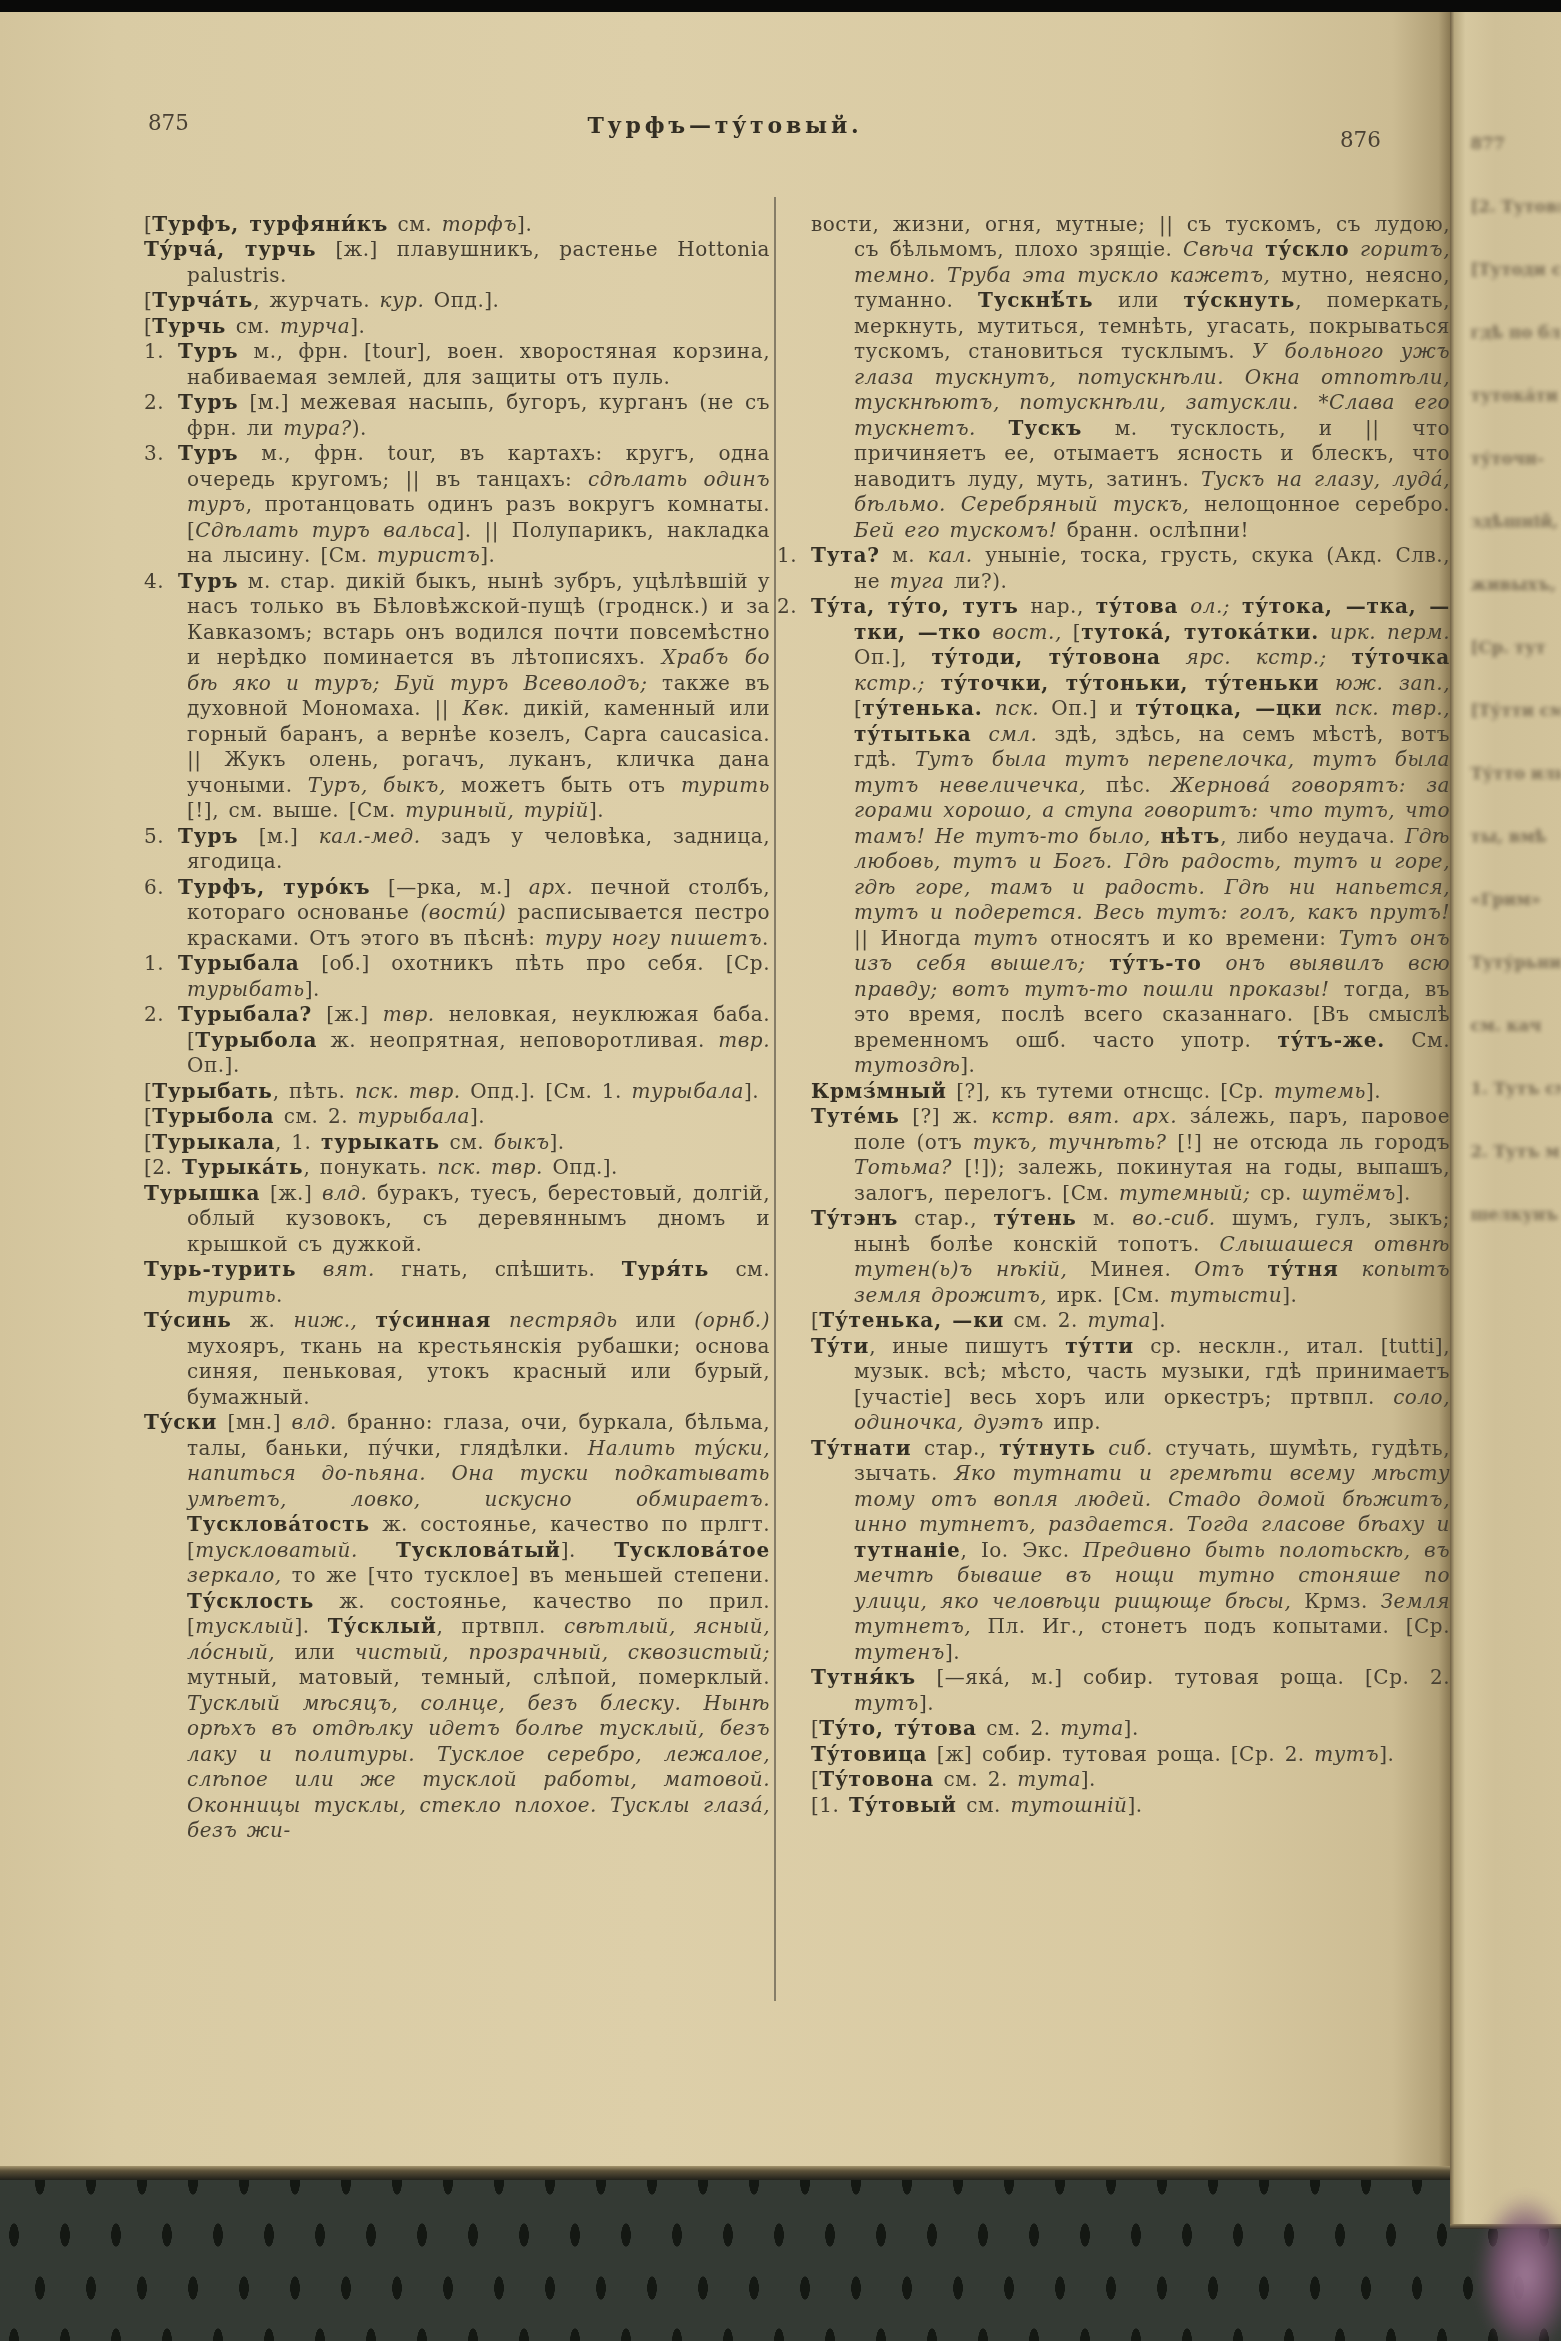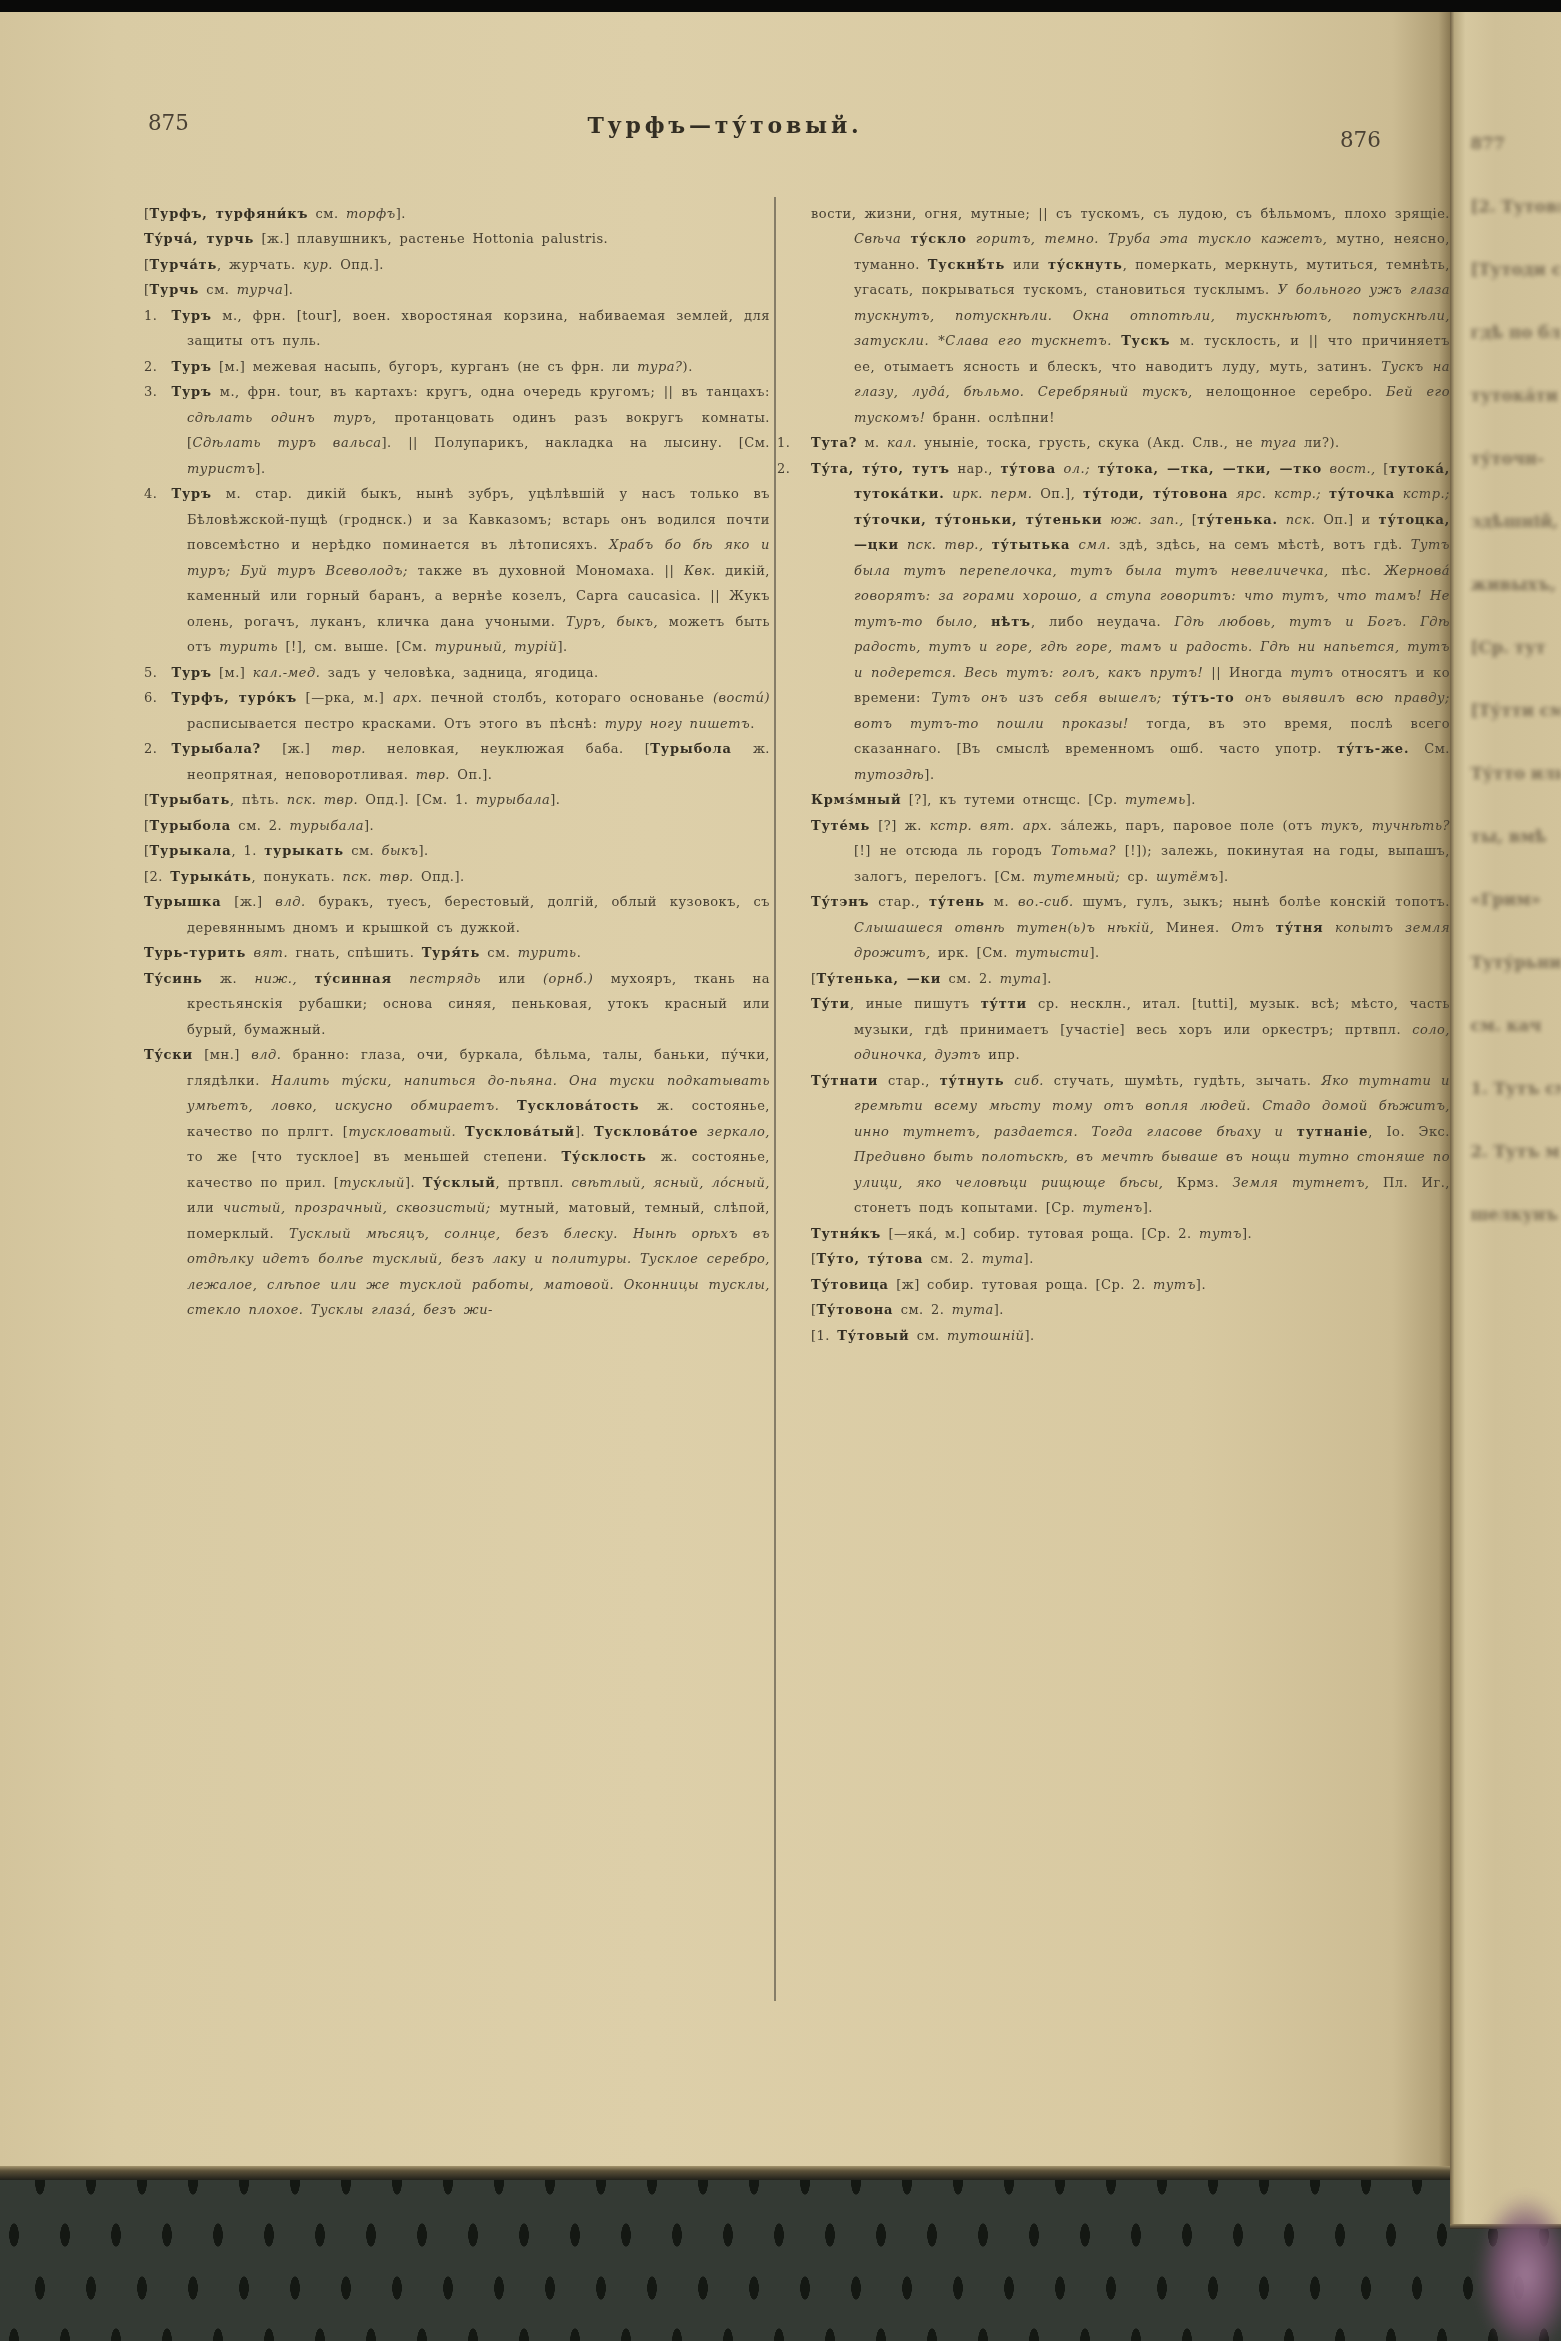--- a/index.html
+++ b/index.html
@@ -39,22 +39,22 @@
   
   .pageno{position:absolute;font-size:21.4px;color:#4a4134;z-index:3;}
   #pn-left{left:148px;top:98px;}
   #pn-right{left:1340px;top:115px;}
   #page-header{
     position:absolute;left:0;top:100px;width:1450px;text-align:center;z-index:3;
     font-size:22px;font-weight:bold;letter-spacing:3.8px;color:var(--c-ink-bold,#3a342a);
   }
   
   .col{
-    position:absolute;top:189px;z-index:3;
-    font-size:13px;line-height:25.5px;color:var(--c-ink,#463f32);
+    position:absolute;top:200px;z-index:3;
+    font-size:20px;line-height:25.5px;color:var(--c-ink,#463f32);
     text-align:justify;word-spacing:2.7px;letter-spacing:0.5px;
   }
   #col-left{left:144px;width:626px;}
   #col-right{left:811px;width:639px;}
   #divider{position:absolute;left:774px;top:185px;width:1.6px;height:1804px;z-index:3;background:#6a6152;opacity:.75;}
   .entry{padding-left:43px;text-indent:-43px;position:relative;}
   .entry .num{padding-right:14px;}
   .entry .num.out{position:absolute;left:-34px;top:0;padding:0;text-indent:0;}
   .s-b{font-weight:bold;color:var(--c-ink-bold,#332e23);letter-spacing:0.8px;}
   .s-i{font-style:italic;}
@@ -104,20 +104,21 @@
       <div class="entry"><span class="s-n">[</span><span class="s-b">Турфъ, турфяни́къ</span><span class="s-n"> см. </span><span class="s-i">торфъ</span><span class="s-n">].</span></div>
       <div class="entry"><span class="s-b">Ту́рча́, турчь</span><span class="s-n"> [ж.] плавушникъ, растенье Hottonia palustris.</span></div>
       <div class="entry"><span class="s-n">[</span><span class="s-b">Турча́ть</span><span class="s-n">, журчать. </span><span class="s-i">кур.</span><span class="s-n"> Опд.].</span></div>
       <div class="entry"><span class="s-n">[</span><span class="s-b">Турчь</span><span class="s-n"> см. </span><span class="s-i">турча</span><span class="s-n">].</span></div>
       <div class="entry"><span class="num">1.</span><span class="s-b">Туръ</span><span class="s-n"> м., фрн. [tour], воен. хворостяная корзина, набиваемая землей, для защиты отъ пуль.</span></div>
       <div class="entry"><span class="num">2.</span><span class="s-b">Туръ</span><span class="s-n"> [м.] межевая насыпь, бугоръ, курганъ (не съ фрн. ли </span><span class="s-i">тура?</span><span class="s-n">).</span></div>
       <div class="entry"><span class="num">3.</span><span class="s-b">Туръ</span><span class="s-n"> м., фрн. tour, въ картахъ: кругъ, одна очередь кругомъ; || въ танцахъ: </span><span class="s-i">сдѣлать одинъ туръ</span><span class="s-n">, протанцовать одинъ разъ вокругъ комнаты. [</span><span class="s-i">Сдѣлать туръ вальса</span><span class="s-n">]. || Полупарикъ, накладка на лысину. [См. </span><span class="s-i">туристъ</span><span class="s-n">].</span></div>
       <div class="entry"><span class="num">4.</span><span class="s-b">Туръ</span><span class="s-n"> м. стар. дикій быкъ, нынѣ зубръ, уцѣлѣвшій у насъ только въ Бѣловѣжской-пущѣ (гроднск.) и за Кавказомъ; встарь онъ водился почти повсемѣстно и нерѣдко поминается въ лѣтописяхъ. </span><span class="s-i">Храбъ бо бѣ яко и туръ; Буй туръ Всеволодъ;</span><span class="s-n"> также въ духовной Мономаха. || </span><span class="s-i">Квк.</span><span class="s-n"> дикій, каменный или горный баранъ, а вернѣе козелъ, Capra caucasica. || Жукъ олень, рогачъ, луканъ, кличка дана учоными. </span><span class="s-i">Туръ, быкъ,</span><span class="s-n"> можетъ быть отъ </span><span class="s-i">турить</span><span class="s-n"> [!], см. выше. [См. </span><span class="s-i">туриный, турій</span><span class="s-n">].</span></div>
       <div class="entry"><span class="num">5.</span><span class="s-b">Туръ</span><span class="s-n"> [м.] </span><span class="s-i">кал.-мед.</span><span class="s-n"> задъ у человѣка, задница, ягодица.</span></div>
       <div class="entry"><span class="num">6.</span><span class="s-b">Турфъ, туро́къ</span><span class="s-n"> [—рка, м.] </span><span class="s-i">арх.</span><span class="s-n"> печной столбъ, котораго основанье </span><span class="s-i">(вости́)</span><span class="s-n"> расписывается пестро красками. Отъ этого въ пѣснѣ: </span><span class="s-i">туру ногу пишетъ</span><span class="s-n">.</span></div>
+      <div class="entry"><span class="num">1.</span><span class="s-b">Турыбала</span><span class="s-n"> [об.] охотникъ пѣть про себя. [Ср. </span><span class="s-i">турыбать</span><span class="s-n">].</span></div>
       <div class="entry"><span class="num">2.</span><span class="s-b">Турыбала?</span><span class="s-n"> [ж.] </span><span class="s-i">твр.</span><span class="s-n"> неловкая, неуклюжая баба. [</span><span class="s-b">Турыбола</span><span class="s-n"> ж. неопрятная, неповоротливая. </span><span class="s-i">твр.</span><span class="s-n"> Оп.].</span></div>
       <div class="entry"><span class="s-n">[</span><span class="s-b">Турыбать</span><span class="s-n">, пѣть. </span><span class="s-i">пск. твр.</span><span class="s-n"> Опд.]. [См. 1. </span><span class="s-i">турыбала</span><span class="s-n">].</span></div>
       <div class="entry"><span class="s-n">[</span><span class="s-b">Турыбола</span><span class="s-n"> см. 2. </span><span class="s-i">турыбала</span><span class="s-n">].</span></div>
       <div class="entry"><span class="s-n">[</span><span class="s-b">Турыкала</span><span class="s-n">, 1. </span><span class="s-b">турыкать</span><span class="s-n"> см. </span><span class="s-i">быкъ</span><span class="s-n">].</span></div>
       <div class="entry"><span class="s-n">[2. </span><span class="s-b">Турыка́ть</span><span class="s-n">, понукать. </span><span class="s-i">пск. твр.</span><span class="s-n"> Опд.].</span></div>
       <div class="entry"><span class="s-b">Турышка</span><span class="s-n"> [ж.] </span><span class="s-i">влд.</span><span class="s-n"> буракъ, туесъ, берестовый, долгій, облый кузовокъ, съ деревяннымъ дномъ и крышкой съ дужкой.</span></div>
       <div class="entry"><span class="s-b">Турь-турить</span><span class="s-n"> </span><span class="s-i">вят.</span><span class="s-n"> гнать, спѣшить. </span><span class="s-b">Туря́ть</span><span class="s-n"> см. </span><span class="s-i">турить</span><span class="s-n">.</span></div>
       <div class="entry"><span class="s-b">Ту́синь</span><span class="s-n"> ж. </span><span class="s-i">ниж.,</span><span class="s-n"> </span><span class="s-b">ту́синная</span><span class="s-n"> </span><span class="s-i">пестрядь</span><span class="s-n"> или </span><span class="s-i">(орнб.)</span><span class="s-n"> мухояръ, ткань на крестьянскія рубашки; основа синяя, пеньковая, утокъ красный или бурый, бумажный.</span></div>
       <div class="entry"><span class="s-b">Ту́ски</span><span class="s-n"> [мн.] </span><span class="s-i">влд.</span><span class="s-n"> бранно: глаза, очи, буркала, бѣльма, талы, баньки, пу́чки, глядѣлки. </span><span class="s-i">Налить ту́ски, напиться до-пьяна. Она туски подкатывать умѣетъ, ловко, искусно обмираетъ.</span><span class="s-n"> </span><span class="s-b">Тусклова́тость</span><span class="s-n"> ж. состоянье, качество по прлгт. [</span><span class="s-i">тускловатый.</span><span class="s-n"> </span><span class="s-b">Тусклова́тый</span><span class="s-n">]. </span><span class="s-b">Тусклова́тое</span><span class="s-n"> </span><span class="s-i">зеркало,</span><span class="s-n"> то же [что тусклое] въ меньшей степени. </span><span class="s-b">Ту́склость</span><span class="s-n"> ж. состоянье, качество по прил. [</span><span class="s-i">тусклый</span><span class="s-n">]. </span><span class="s-b">Ту́склый</span><span class="s-n">, пртвпл. </span><span class="s-i">свѣтлый, ясный, ло́сный,</span><span class="s-n"> или </span><span class="s-i">чистый, прозрачный, сквозистый;</span><span class="s-n"> мутный, матовый, темный, слѣпой, померклый. </span><span class="s-i">Тусклый мѣсяцъ, солнце, безъ блеску. Нынѣ орѣхъ въ отдѣлку идетъ болѣе тусклый, безъ лаку и политуры. Тусклое серебро, лежалое, слѣпое или же тусклой работы, матовой. Оконницы тусклы, стекло плохое. Тусклы глаза́, безъ жи-</span></div>
     </div>

